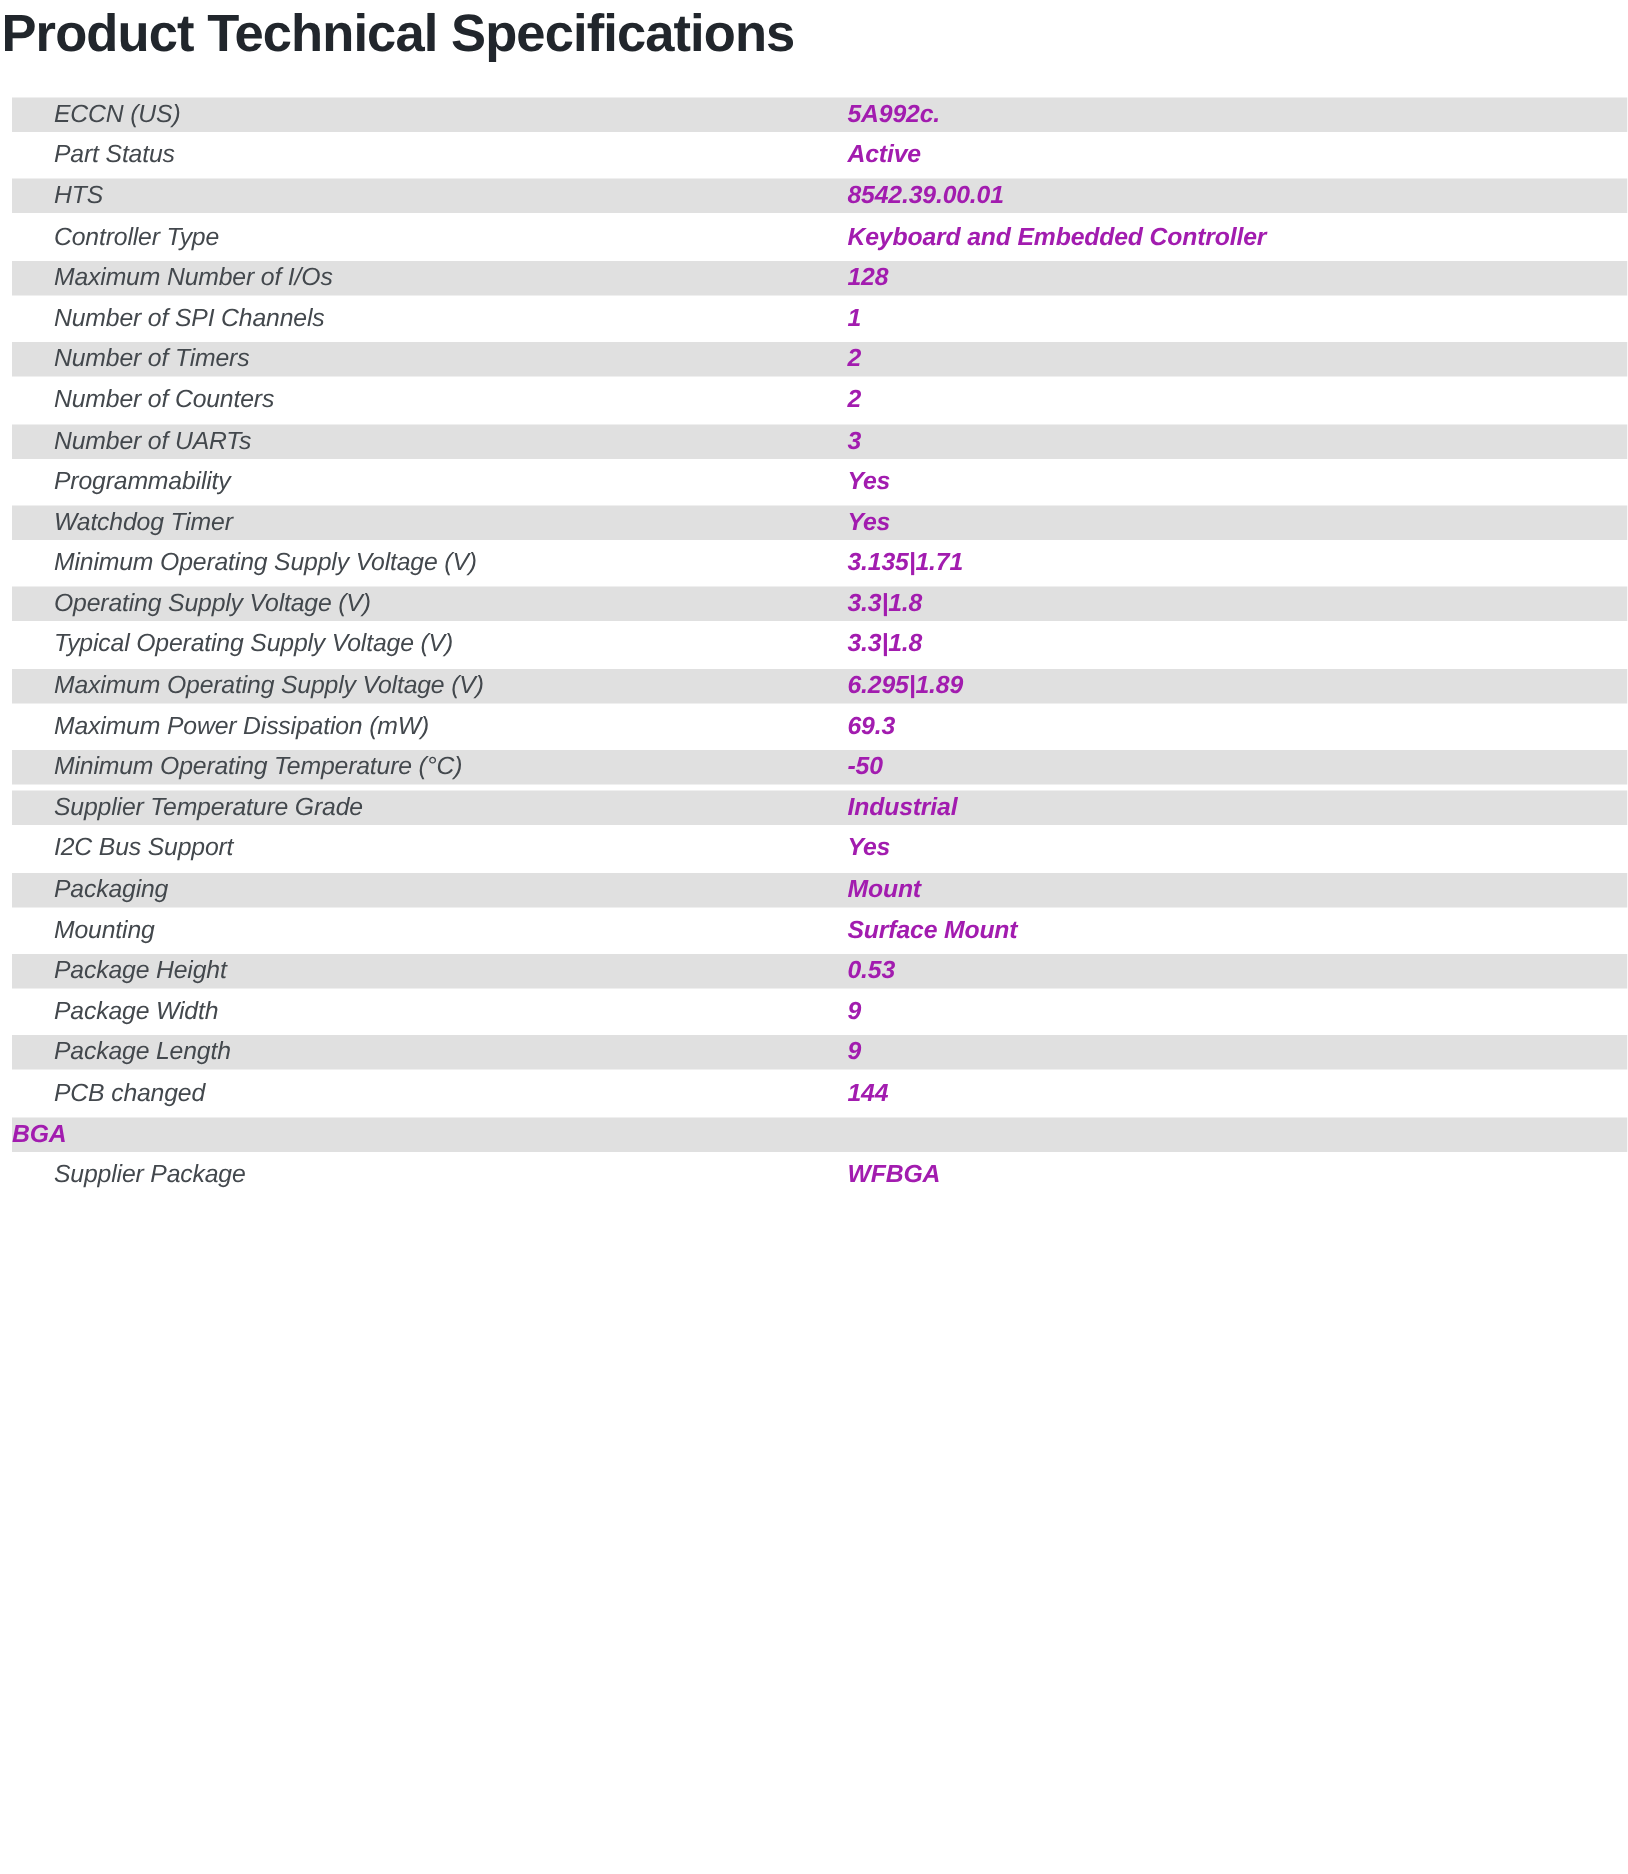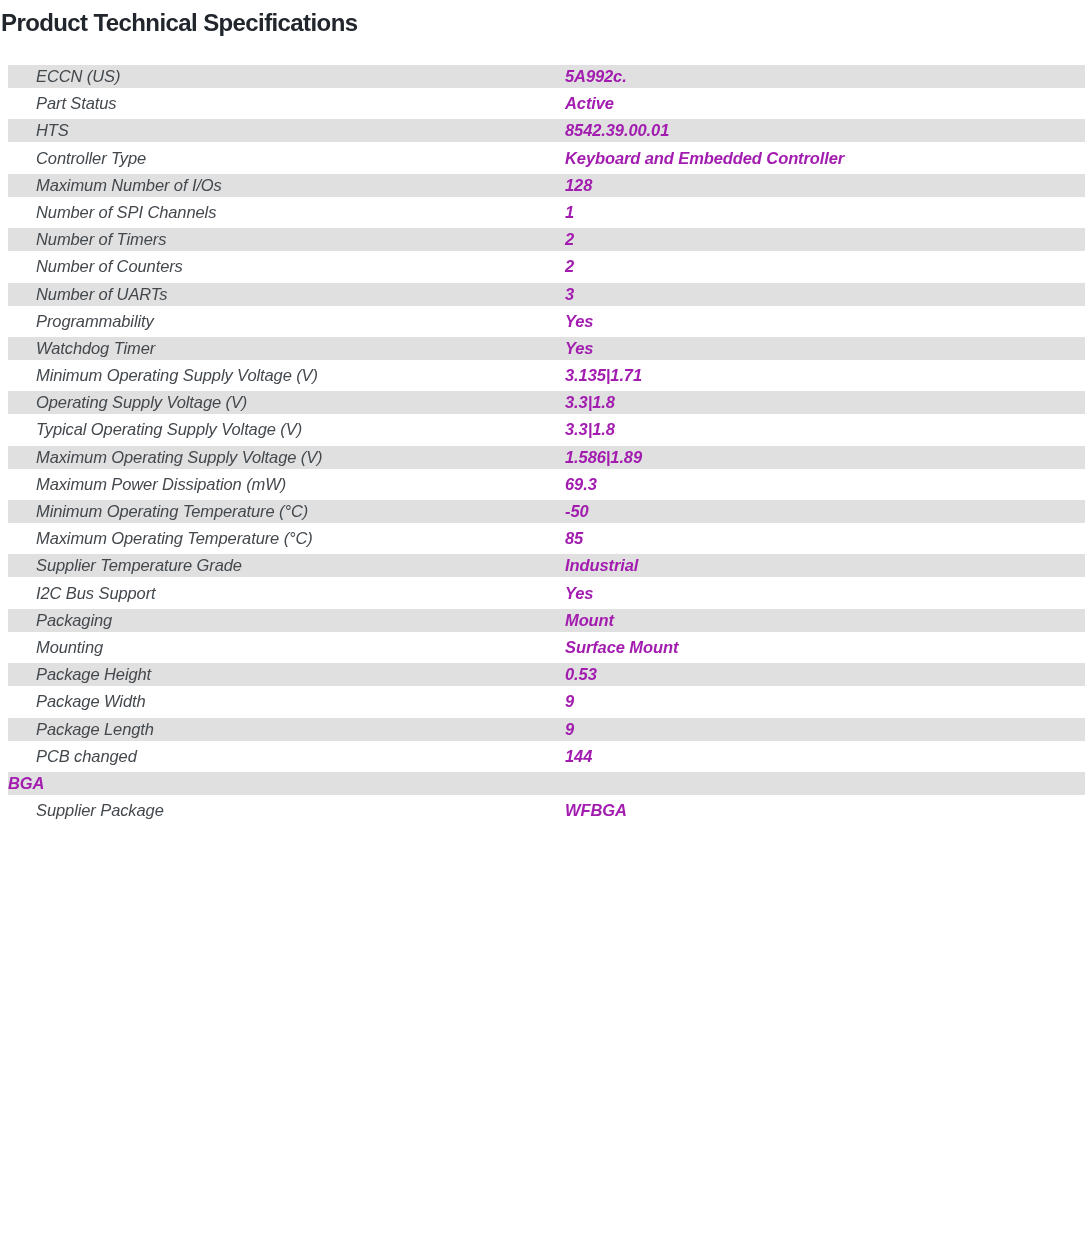--- a/index.html
+++ b/index.html
@@ -9,21 +9,21 @@
     background: #ffffff;
   }
   body {
     width: 1085px;
     height: 1249px;
     overflow: hidden;
     font-family: "Liberation Sans", sans-serif;
   }
   .page-title {
     margin: 6px 0 0 1px;
-    font-size: 24px;
+    font-size: 35px;
     line-height: 34px;
     font-weight: 700;
     letter-spacing: -0.6px;
     color: #21262c;
   }
   .spec-table {
     margin-top: 25px;
   }
   .spec-row {
     height: 23px;
@@ -111,33 +111,29 @@
       <div class="spec-row stripe">
     <span class="spec-label">Operating Supply Voltage (V)</span>
     <span class="spec-value">3.3|1.8</span>
   </div>
       <div class="spec-row plain">
     <span class="spec-label">Typical Operating Supply Voltage (V)</span>
     <span class="spec-value">3.3|1.8</span>
   </div>
       <div class="spec-row stripe">
     <span class="spec-label">Maximum Operating Supply Voltage (V)</span>
-    <span class="spec-value">1.586|1.89</span>
+    <span class="spec-value">6.295|1.89</span>
   </div>
       <div class="spec-row plain">
     <span class="spec-label">Maximum Power Dissipation (mW)</span>
     <span class="spec-value">69.3</span>
   </div>
       <div class="spec-row stripe">
     <span class="spec-label">Minimum Operating Temperature (°C)</span>
     <span class="spec-value">-50</span>
-  </div>
-      <div class="spec-row plain">
-    <span class="spec-label">Maximum Operating Temperature (°C)</span>
-    <span class="spec-value">85</span>
   </div>
       <div class="spec-row stripe">
     <span class="spec-label">Supplier Temperature Grade</span>
     <span class="spec-value">Industrial</span>
   </div>
       <div class="spec-row plain">
     <span class="spec-label">I2C Bus Support</span>
     <span class="spec-value">Yes</span>
   </div>
       <div class="spec-row stripe">

